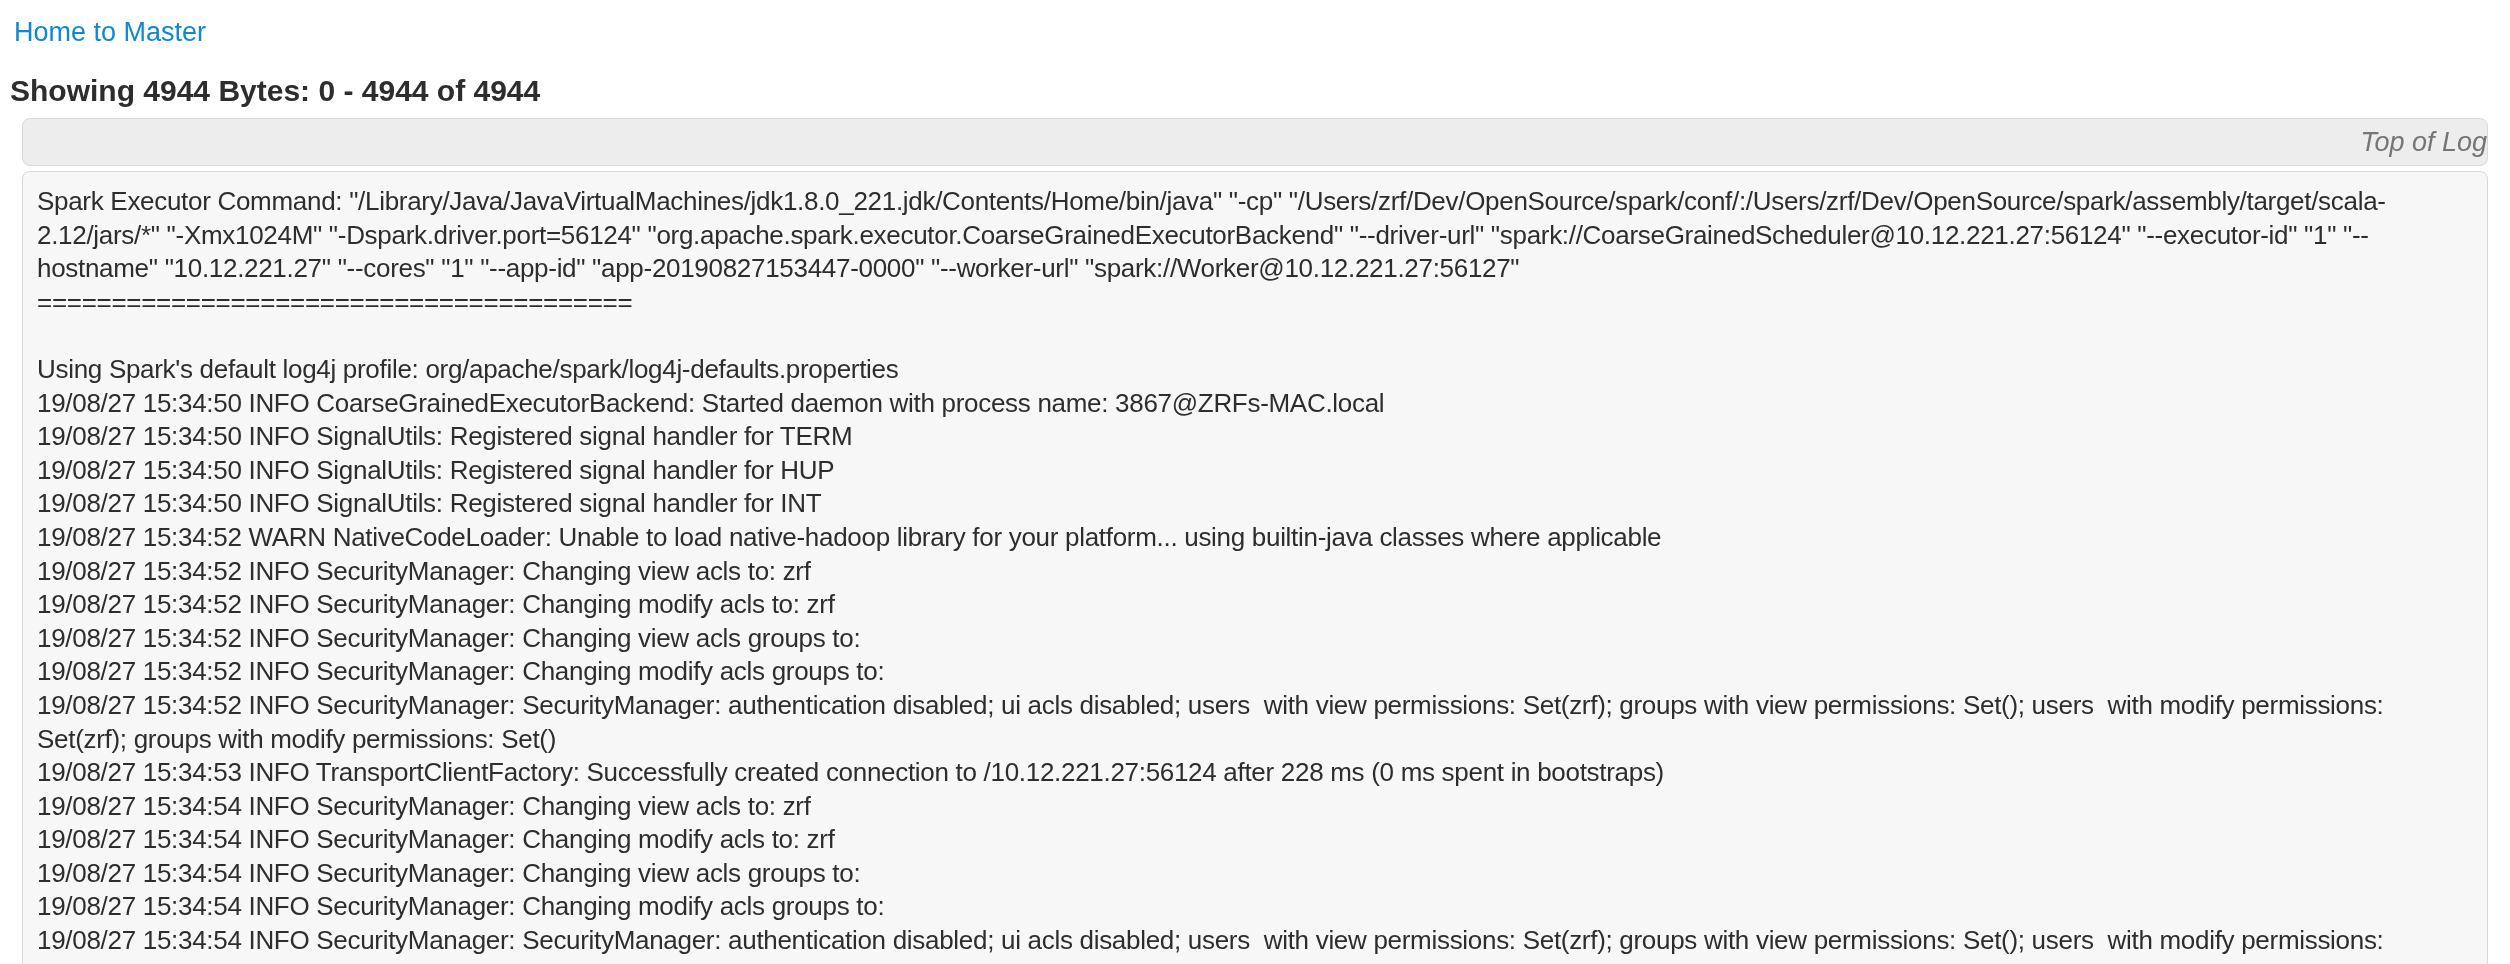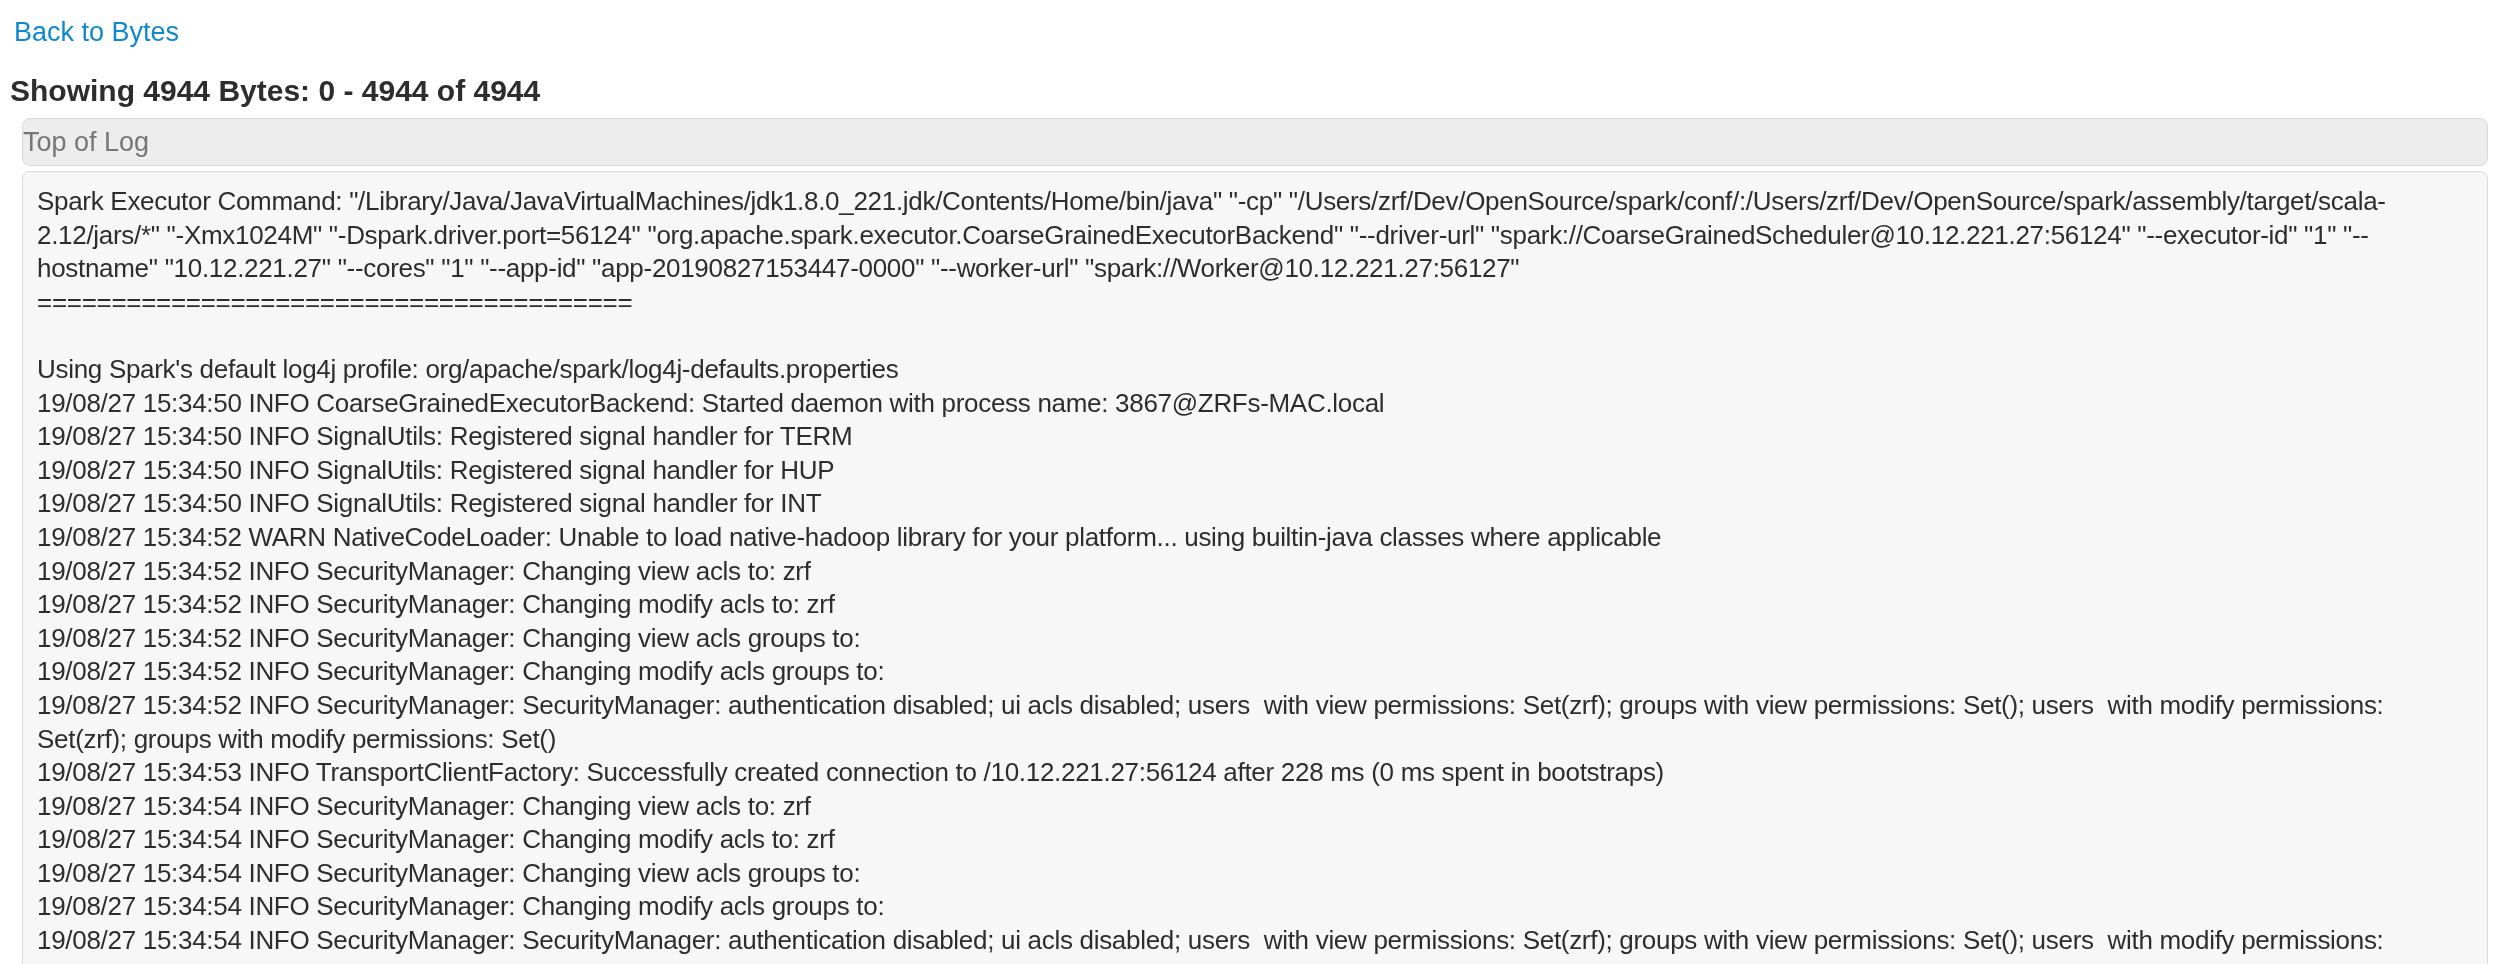--- a/index.html
+++ b/index.html
@@ -27,26 +27,27 @@
     margin: 26px 0 9px 10px;
     font-size: 30px;
     line-height: 36px;
     font-weight: 700;
     color: #2d2d2d;
   }
   .top-marker {
     margin: 0 22px;
     height: 48px;
     line-height: 46px;
-    text-align: left;
+    text-align: right;
     background: var(--header_bg, #ededed);
     border: 1px solid var(--border, #d9d9d9);
     border-radius: 8px;
     color: var(--header_text, #767676);
     font-size: 27px;
+    font-style: italic;
   }
   .log-box {
     margin: 5px 22px 0 22px;
     background: var(--box_bg, #f7f7f7);
     border: 1px solid var(--border, #d9d9d9);
     border-radius: 8px;
     padding: 13px 14px 16px 14px;
     overflow: hidden;
     min-height: 820px;
   }
@@ -57,21 +58,21 @@
     line-height: 33.6px;
     letter-spacing: -0.3px;
     white-space: pre-wrap;
     word-break: break-word;
     color: #2d2d2d;
   }
 </style>
 </head>
 <body>
 
-<a class="back-link" href="#">Back to Bytes</a>
+<a class="back-link" href="#">Home to Master</a>
 
 <h4 class="bytes-summary">Showing 4944 Bytes: 0 - 4944 of 4944</h4>
 
 <div class="top-marker">Top of Log</div>
 
 <div class="log-box">
   <pre class="log-text">Spark Executor Command: "/Library/Java/JavaVirtualMachines/jdk1.8.0_221.jdk/Contents/Home/bin/java" "-cp" "/Users/zrf/Dev/OpenSource/spark/conf/:/Users/zrf/Dev/OpenSource/spark/assembly/target/scala-2.12/jars/*" "-Xmx1024M" "-Dspark.driver.port=56124" "org.apache.spark.executor.CoarseGrainedExecutorBackend" "--driver-url" "spark://CoarseGrainedScheduler@10.12.221.27:56124" "--executor-id" "1" "--hostname" "10.12.221.27" "--cores" "1" "--app-id" "app-20190827153447-0000" "--worker-url" "spark://Worker@10.12.221.27:56127"
 ========================================
 
 Using Spark's default log4j profile: org/apache/spark/log4j-defaults.properties

